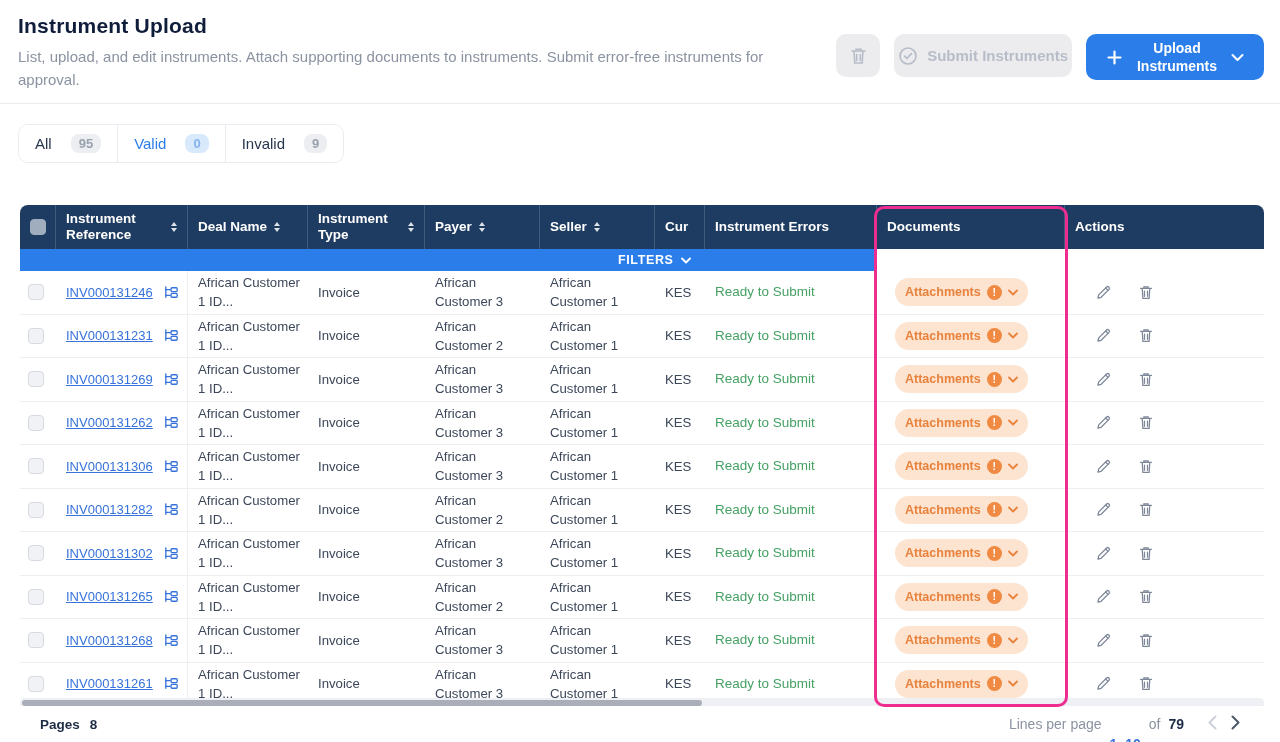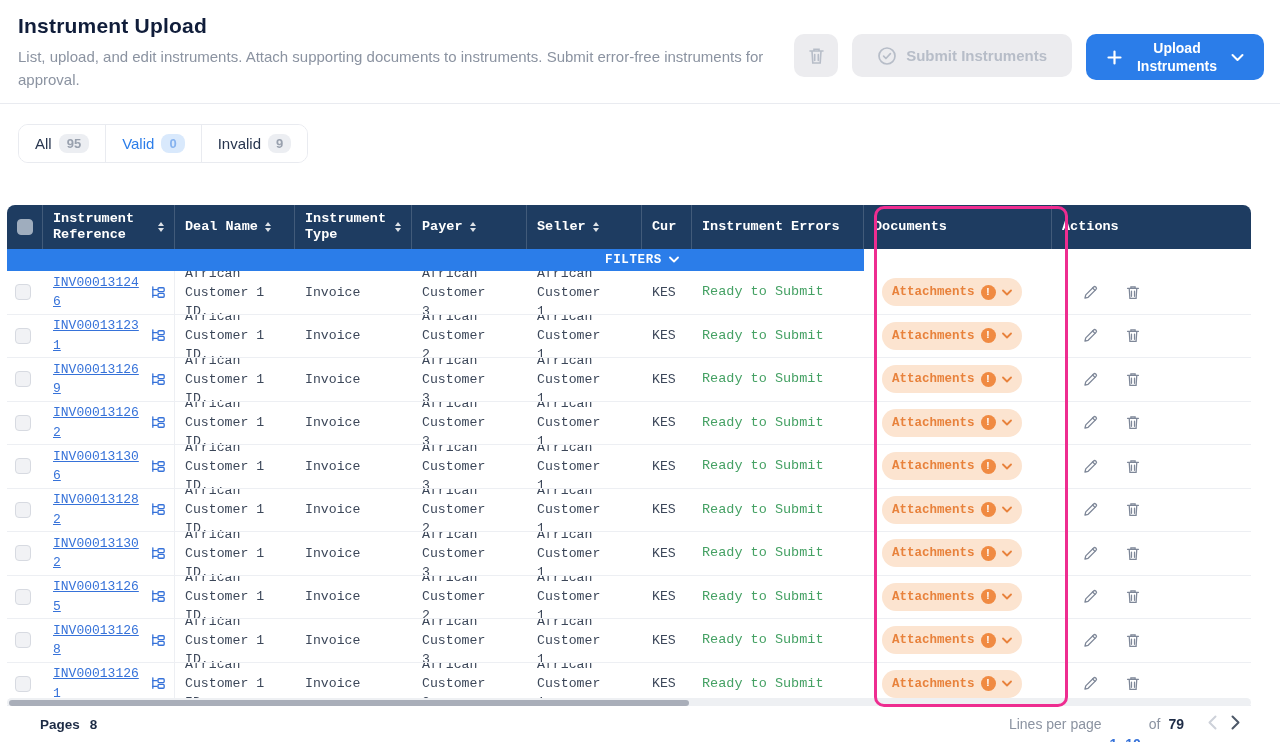--- a/index.html
+++ b/index.html
@@ -23,35 +23,35 @@
   [data-interactable="true"]{cursor:pointer;}
 
   
   .page-head{position:absolute;top:14px;left:18px;right:16px;display:flex;justify-content:space-between;}
   .head-left h1{font-size:21px;font-weight:700;color:var(--ink);letter-spacing:.2px;}
   .head-left p{margin-top:7px;font-size:15px;color:var(--muted);max-width:770px;line-height:1.55;}
   .head-actions{display:flex;gap:14px;align-items:flex-start;margin-top:20px;}
   .btn{border:none;border-radius:10px;display:flex;align-items:center;justify-content:center;font-family:inherit;}
   .btn-ghost{background:#ececef;color:#b7bdc8;height:43px;}
   .icon-btn{width:44px;}
-  .btn-submit{padding:0 25px;gap:9px;font-size:15px;font-weight:700;}
+  .btn-submit{padding:0 4px;gap:9px;font-size:15px;font-weight:700;}
   .btn-primary{background:var(--blue);color:#fff;height:46px;width:178px;padding:0 20px;gap:8px;font-size:14px;font-weight:700;}
   .btn-primary .lbl{width:94px;text-align:center;line-height:1.3;}
   .hr{position:absolute;top:103px;left:0;right:0;height:1px;background:var(--line);}
 
   
   .tabs{position:absolute;top:124px;left:18px;display:inline-flex;border:1px solid var(--line);border-radius:10px;overflow:hidden;background:#fff;}
-  .tab{display:flex;align-items:center;gap:7px;padding:9px 16px;font-size:15px;color:#27354e;border-right:1px solid var(--line);background:#fff;}
+  .tab{display:flex;align-items:center;gap:19px;padding:9px 16px;font-size:15px;color:#27354e;border-right:1px solid var(--line);background:#fff;}
   .tab:last-child{border-right:none;}
   .tab.active .tab-label{color:var(--blue);font-weight:400;}
   .badge{background:#eceef2;color:#99a1ae;border-radius:8px;padding:2px 8px;font-size:13px;font-weight:600;}
   .tab.active .badge{background:#d9e9fc;color:#85b2ef;}
 
   
-  .table-wrap{position:absolute;top:205px;left:7px;width:1244px;height:502px;overflow:hidden;border-radius:8px 8px 0 0;background:#fff;font-family:Liberation Mono, monospace;}
+  .table-wrap{position:absolute;top:205px;left:20px;width:1244px;height:502px;overflow:hidden;border-radius:8px 8px 0 0;background:#fff;}
   .thead{display:grid;grid-template-columns:var(--cols);height:44px;background:var(--navy);color:#fff;}
   .th{display:flex;align-items:center;gap:7px;padding:0 10px;font-size:13.5px;font-weight:600;line-height:1.2;border-right:1px solid rgba(255,255,255,.16);overflow:hidden;}
   .th:last-child{border-right:none;}
   .sort{display:flex;flex-direction:column;gap:2px;flex:none;}
   .s-up{width:0;height:0;border-left:3.5px solid transparent;border-right:3.5px solid transparent;border-bottom:4px solid rgba(255,255,255,.85);}
   .s-dn{width:0;height:0;border-left:3.5px solid transparent;border-right:3.5px solid transparent;border-top:4px solid rgba(255,255,255,.85);}
   .checkbox{width:16px;height:16px;border-radius:4px;background:#f1f2f5;border:1.5px solid #d7dae1;display:inline-block;flex:none;}
   .header-cb{background:#9fadbe;border-color:#9fadbe;}
 
   .filters-row{position:relative;height:22px;background:#fff;}

